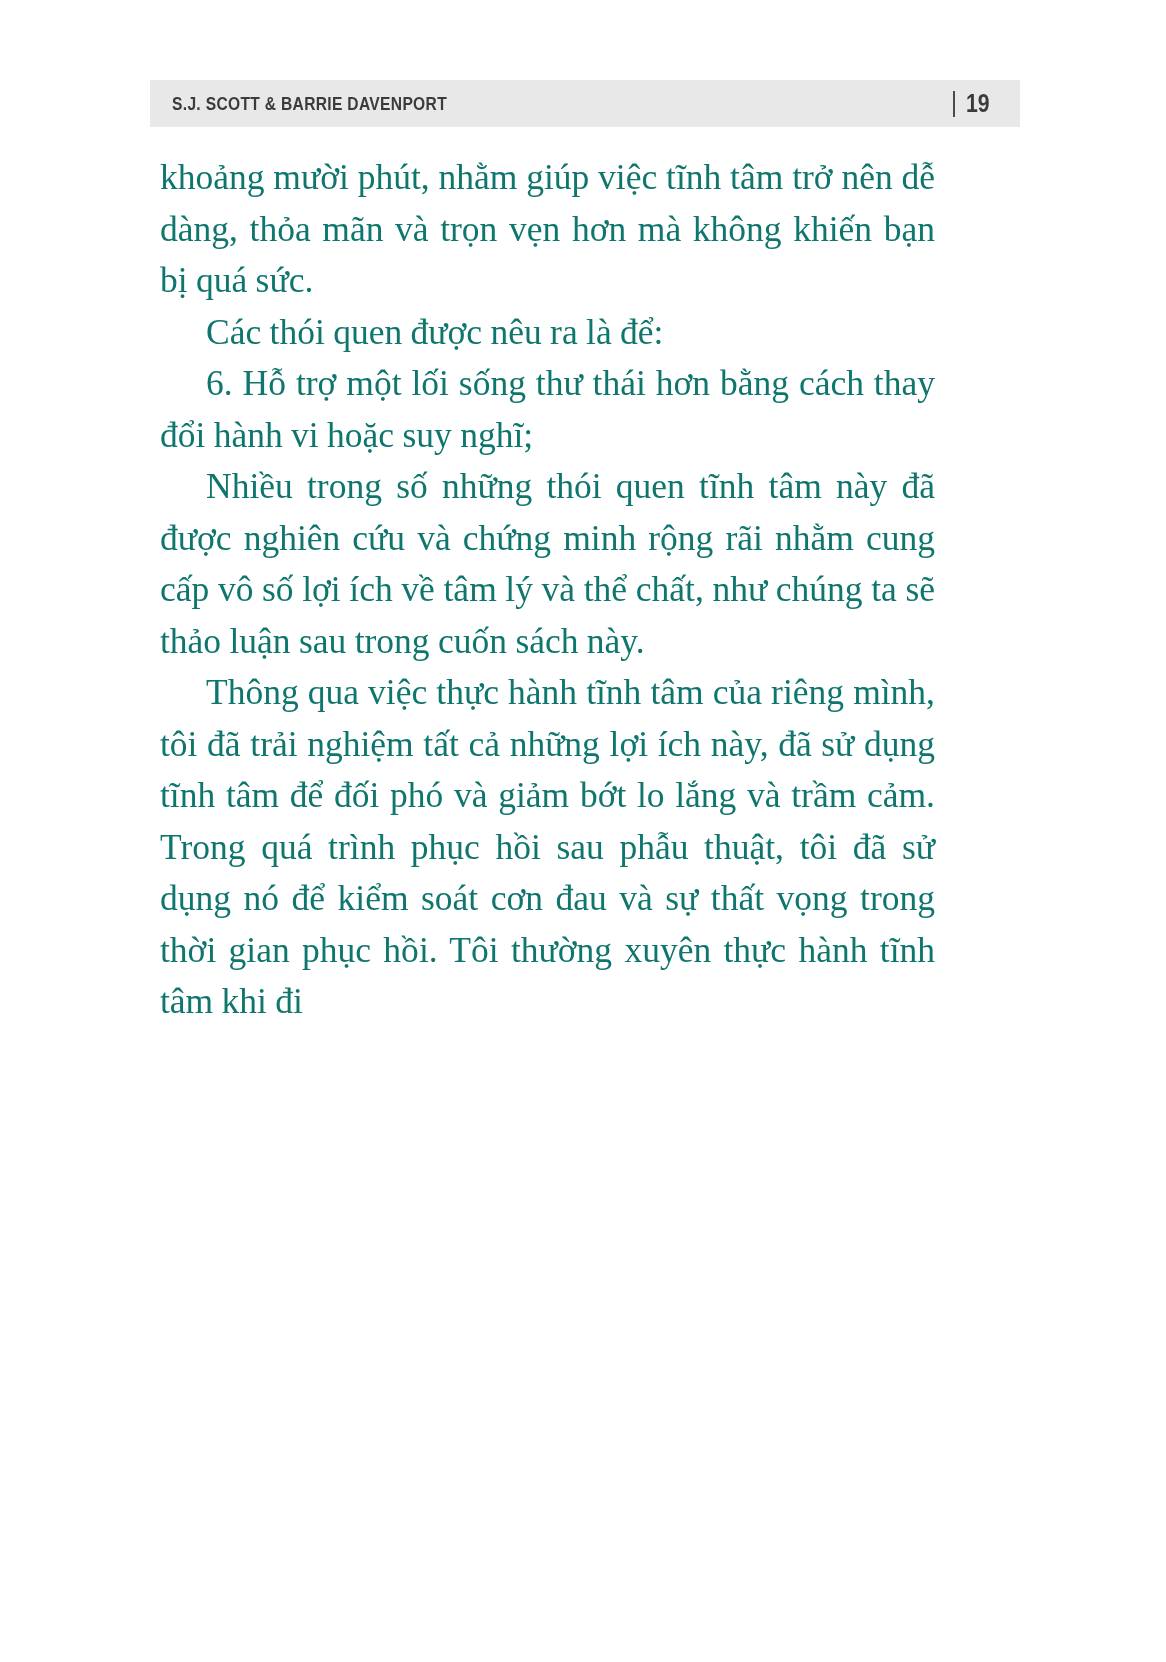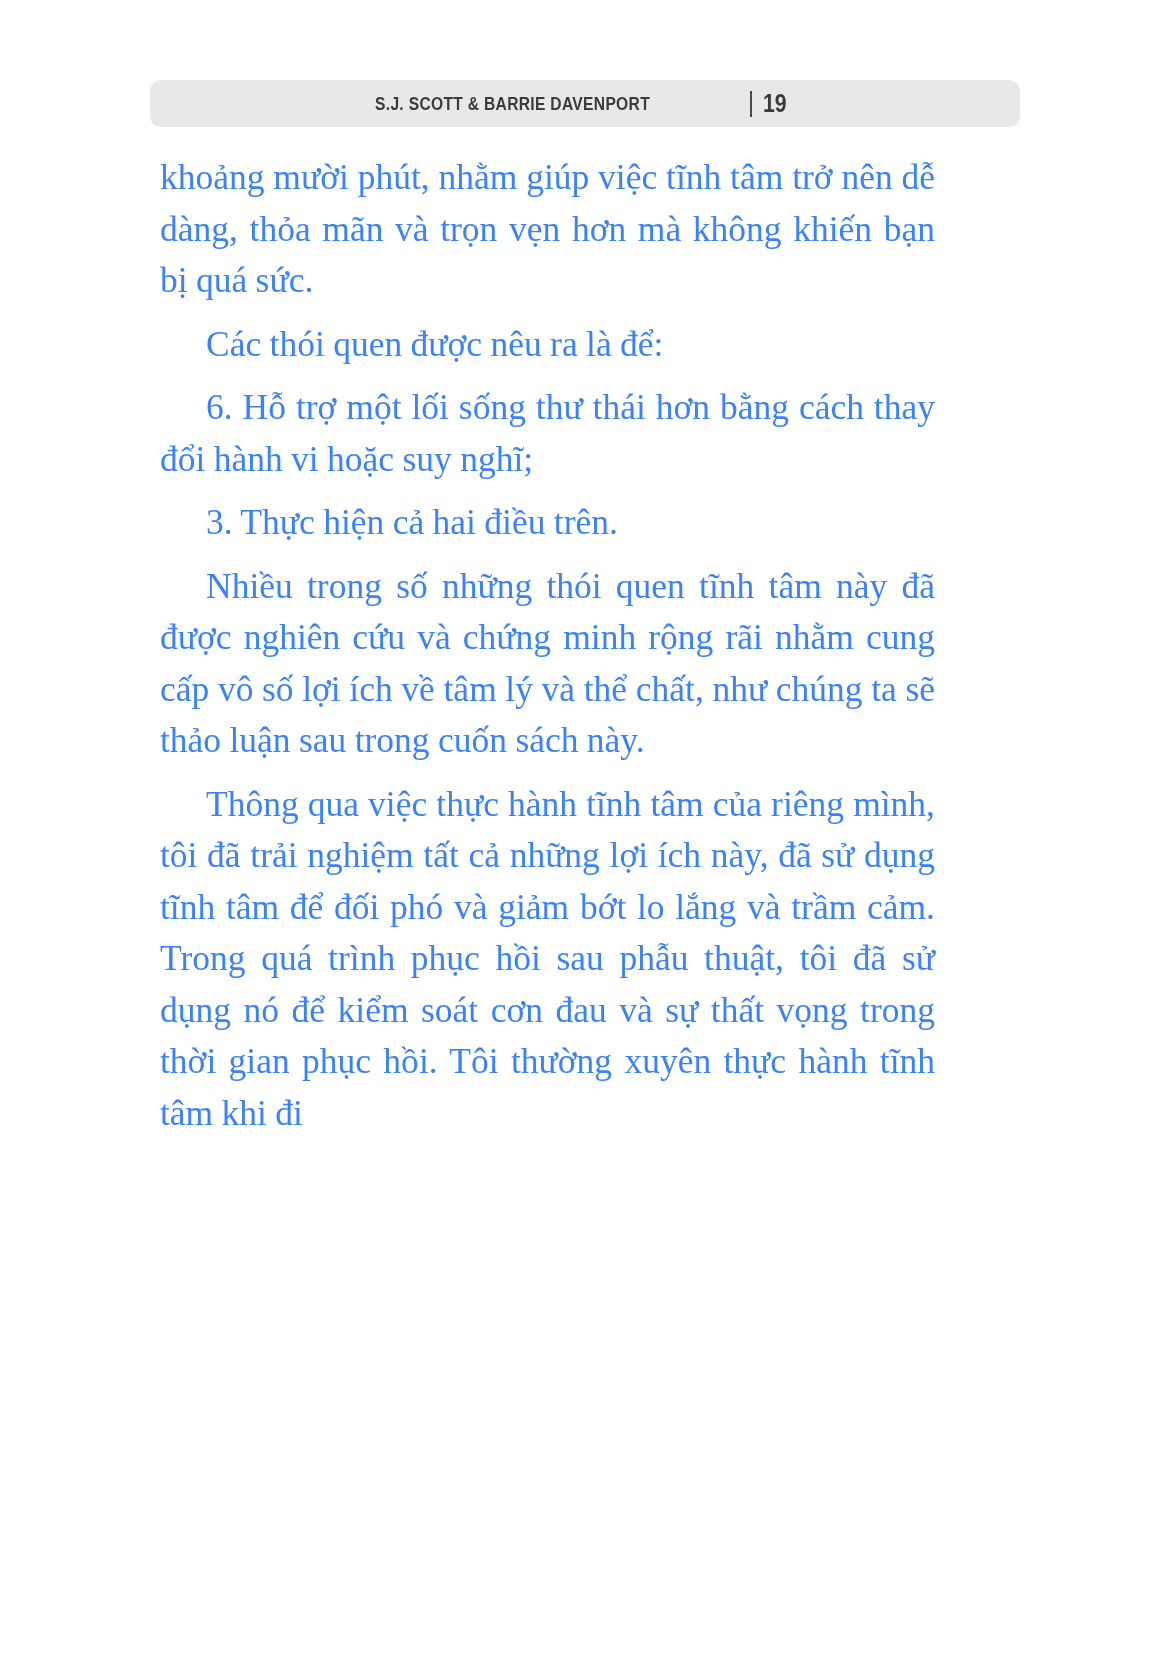--- a/index.html
+++ b/index.html
@@ -21,24 +21,23 @@
   
   .running-head {
     position: absolute;
     left: 150px;
     top: 80px;
     width: 870px;
     height: 47px;
     background: #e8e8e8;
     display: flex;
     align-items: center;
-    justify-content: center;
+    justify-content: space-between;
     box-sizing: border-box;
     padding: 0 26px 0 22px;
-    border-radius: 11px;
   }
 
   .running-head-title {
     font-family: "Liberation Sans Narrow", "Liberation Sans", sans-serif;
     font-weight: bold;
     font-size: 19px;
     letter-spacing: 0.4px;
     color: #3b3b3b;
     transform: scaleX(0.82);
     transform-origin: left center;
@@ -74,29 +73,28 @@
     position: absolute;
     left: 160px;
     top: 152px;
     width: 775px;
   }
 
   p.para {
     margin: 0;
     font-size: 35.5px;
     line-height: 51.5px;
-    color: #3b82f6;
+    color: #0f766e;
     text-align: justify;
     text-justify: inter-word;
     word-spacing: -0.5px;
     hyphens: none;
   }
 
   p.para + p.para {
-    margin-top: 12px;
   }
 
   p.indent {
     text-indent: 46px;
   }
 
   p.flush {
     text-indent: 0;
   }
 
@@ -124,21 +122,20 @@
 
   <div class="textblock">
 
     <p class="para flush">khoảng mười phút, nhằm giúp việc tĩnh tâm trở nên dễ dàng, thỏa mãn và trọn vẹn hơn mà không khiến bạn bị quá sức.</p>
 
     <p class="para indent">Các thói quen được nêu ra là để:</p>
 
 
     <p class="para indent">6. Hỗ trợ một lối sống thư thái hơn bằng cách thay đổi hành vi hoặc suy nghĩ;</p>
 
-    <p class="para indent">3. Thực hiện cả hai điều trên.</p>
 
     <p class="para indent">Nhiều trong số những thói quen tĩnh tâm này đã được nghiên cứu và chứng minh rộng rãi nhằm cung cấp vô số lợi ích về tâm lý và thể chất, như chúng ta sẽ thảo luận sau trong cuốn sách này.</p>
 
 
 
     <p class="para indent clipped">Thông qua việc thực hành tĩnh tâm của riêng mình, tôi đã trải nghiệm tất cả những lợi ích này, đã sử dụng tĩnh tâm để đối phó và giảm bớt lo lắng và trầm cảm. Trong quá trình phục hồi sau phẫu thuật, tôi đã sử dụng nó để kiểm soát cơn đau và sự thất vọng trong thời gian phục hồi. Tôi thường xuyên thực hành tĩnh tâm khi đi</p>
 
   </div>
 </div>
 

